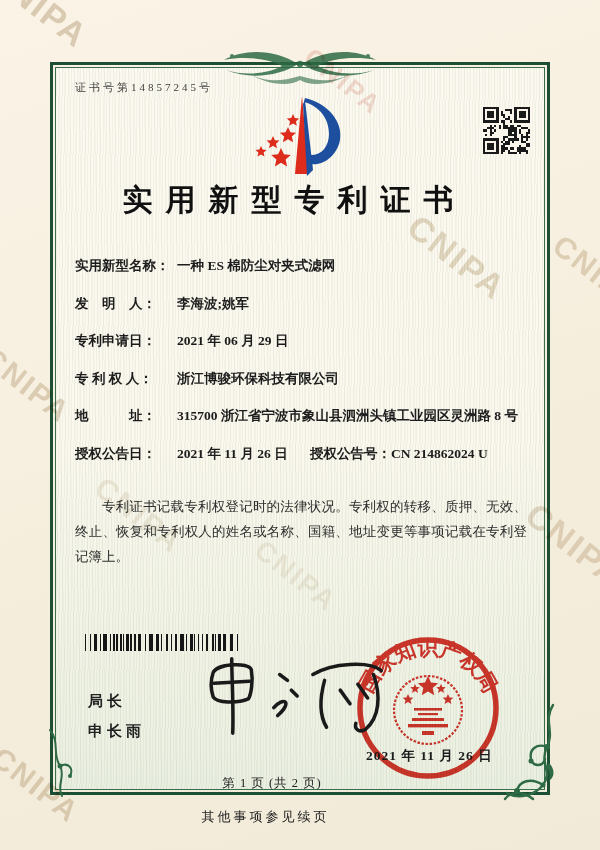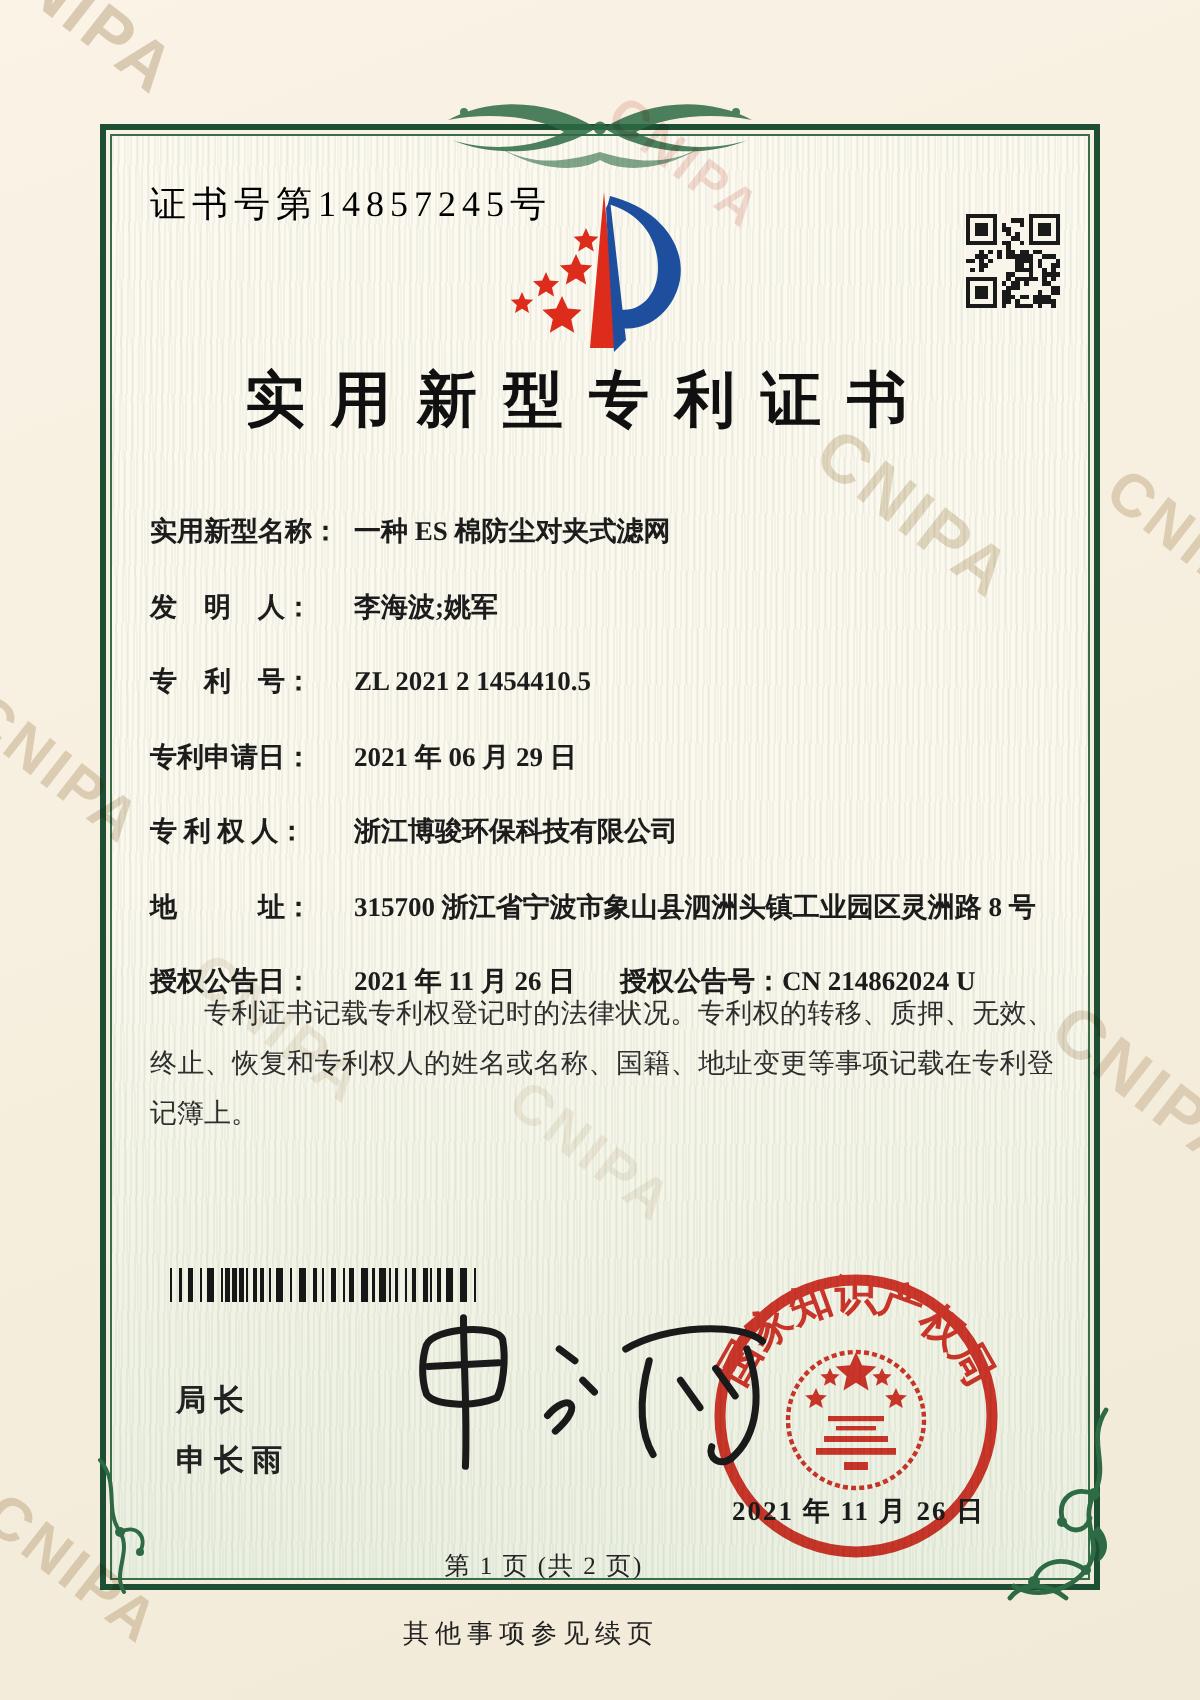--- a/index.html
+++ b/index.html
@@ -17,21 +17,21 @@
     background:
       repeating-linear-gradient(91deg, rgba(125,165,130,0.10) 0 1px, rgba(0,0,0,0) 1px 3px),
       repeating-linear-gradient(89deg, rgba(125,165,130,0.07) 0 1px, rgba(0,0,0,0) 1px 5px),
       linear-gradient(180deg,#fdf9f0 0%,#fcf8ee 52%,#f4f4e7 74%,#ebefe1 100%);
   }
   .wm{
     position:absolute;z-index:4;pointer-events:none;
     font-family:"Liberation Sans","DejaVu Sans",sans-serif;font-weight:bold;
     transform:rotate(38deg);letter-spacing:2px;mix-blend-mode:multiply;white-space:nowrap;
   }
-  .cert-no{position:absolute;left:75px;top:90px;z-index:3;font-size:18px;letter-spacing:3px;color:#000000;}
+  .cert-no{position:absolute;left:75px;top:80px;z-index:3;font-size:11px;letter-spacing:3px;color:#404040;}
   .logo{position:absolute;left:243px;top:90px;z-index:3;}
   .qr{position:absolute;left:483px;top:107px;z-index:3;}
   .title{
     position:absolute;left:50px;top:180px;width:476px;z-index:3;text-align:center;
     font-size:30px;font-weight:bold;letter-spacing:13px;text-indent:13px;color:#101010;
   }
   .fields{position:absolute;left:75px;top:247px;width:460px;z-index:3;font-size:13.5px;font-weight:600;color:#1c1c1c;}
   .frow{position:relative;height:37.5px;line-height:37.5px;white-space:nowrap;}
   .flabel{display:inline-block;min-width:102px;white-space:pre;}
   .fvalue{white-space:pre;}
@@ -253,23 +253,20 @@
 <div class="title">实用新型专利证书</div>
 
 <div class="fields">
   <div class="frow">
     <span class="flabel">实用新型名称：</span><span class="fvalue">一种 ES 棉防尘对夹式滤网</span>
   </div>
   <div class="frow">
     <span class="flabel">发　明　人：</span><span class="fvalue">李海波;姚军</span>
   </div>
   <div class="frow">
-    <span class="flabel">专　利　号：</span><span class="fvalue">ZL 2021 2 1454410.5</span>
-  </div>
-  <div class="frow">
     <span class="flabel">专利申请日：</span><span class="fvalue">2021 年 06 月 29 日</span>
   </div>
   <div class="frow">
     <span class="flabel">专 利 权 人：</span><span class="fvalue">浙江博骏环保科技有限公司</span>
   </div>
   <div class="frow">
     <span class="flabel">地　　　址：</span><span class="fvalue">315700 浙江省宁波市象山县泗洲头镇工业园区灵洲路 8 号</span>
   </div>
   <div class="frow frow-split">
     <span>

